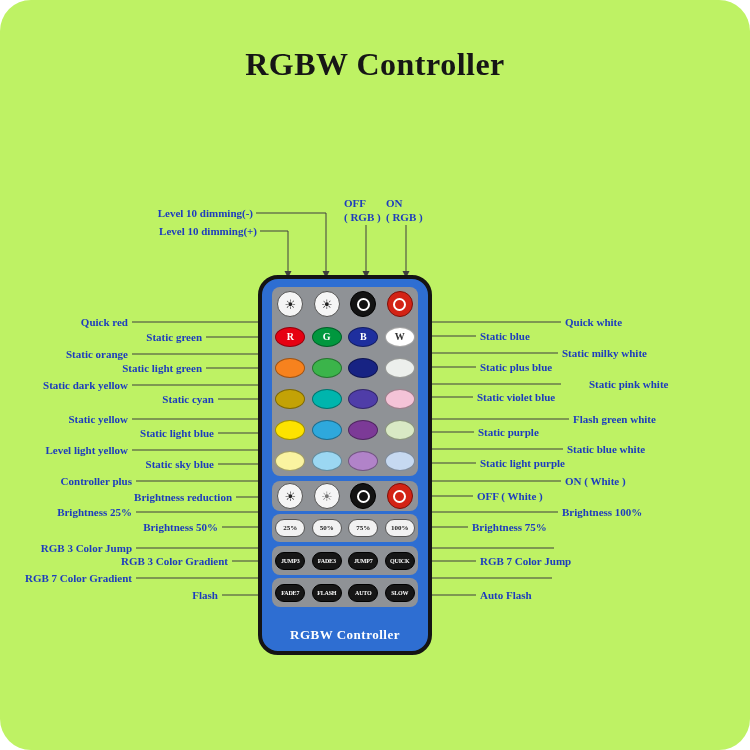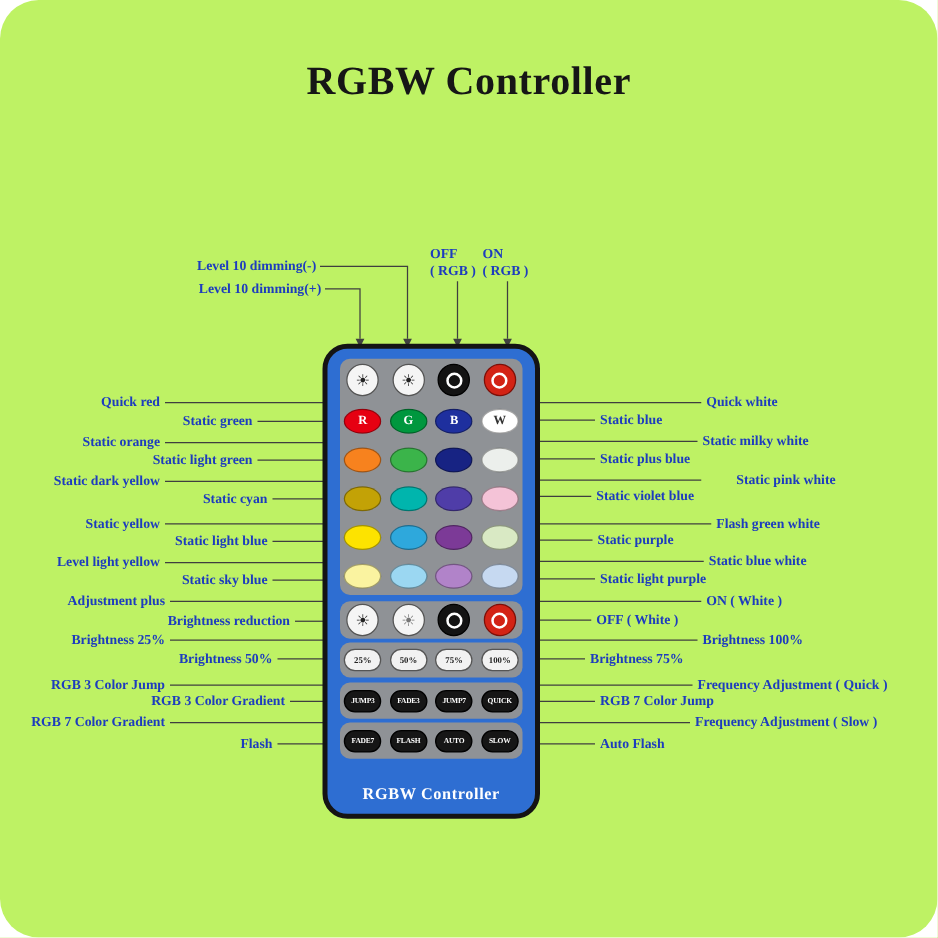--- a/index.html
+++ b/index.html
@@ -113,21 +113,21 @@
   <span class="lbl" style="right:622px;top:315px">Quick red</span>
   <span class="lbl" style="right:548px;top:330px">Static green</span>
   <span class="lbl" style="right:622px;top:347px">Static orange</span>
   <span class="lbl" style="right:548px;top:361px">Static light green</span>
   <span class="lbl" style="right:622px;top:378px">Static dark yellow</span>
   <span class="lbl" style="right:536px;top:392px">Static cyan</span>
   <span class="lbl" style="right:622px;top:412px">Static yellow</span>
   <span class="lbl" style="right:536px;top:426px">Static light blue</span>
   <span class="lbl" style="right:622px;top:443px">Level light yellow</span>
   <span class="lbl" style="right:536px;top:457px">Static sky blue</span>
-  <span class="lbl" style="right:618px;top:474px">Adjustment plus</span>
+  <span class="lbl" style="right:618px;top:474px">Controller plus</span>
   <span class="lbl" style="right:518px;top:490px">Brightness reduction</span>
   <span class="lbl" style="right:618px;top:505px">Brightness 25%</span>
   <span class="lbl" style="right:532px;top:520px">Brightness 50%</span>
   <span class="lbl" style="right:618px;top:541px">RGB 3 Color Jump</span>
   <span class="lbl" style="right:522px;top:554px">RGB 3 Color Gradient</span>
   <span class="lbl" style="right:618px;top:571px">RGB 7 Color Gradient</span>
   <span class="lbl" style="right:532px;top:588px">Flash</span>
 
   <span class="lbl" style="left:565px;top:315px">Quick white</span>
   <span class="lbl" style="left:480px;top:329px">Static blue</span>
@@ -136,23 +136,21 @@
   <span class="lbl" style="left:589px;top:377px">Static pink white</span>
   <span class="lbl" style="left:477px;top:390px">Static violet blue</span>
   <span class="lbl" style="left:573px;top:412px">Flash green white</span>
   <span class="lbl" style="left:478px;top:425px">Static purple</span>
   <span class="lbl" style="left:567px;top:442px">Static blue white</span>
   <span class="lbl" style="left:480px;top:456px">Static light purple</span>
   <span class="lbl" style="left:565px;top:474px">ON ( White )</span>
   <span class="lbl" style="left:477px;top:489px">OFF ( White )</span>
   <span class="lbl" style="left:562px;top:505px">Brightness 100%</span>
   <span class="lbl" style="left:472px;top:520px">Brightness 75%</span>
-  <span class="lbl" style="left:558px;top:541px">Frequency Adjustment ( Quick )</span>
   <span class="lbl" style="left:480px;top:554px">RGB 7 Color Jump</span>
-  <span class="lbl" style="left:556px;top:571px">Frequency Adjustment ( Slow )</span>
   <span class="lbl" style="left:480px;top:588px">Auto Flash</span>
 
   <div class="remote">
 
     <div class="panel main-panel">
       <div class="round-row">
         <span class="rbtn white">
             <span class="dimicon">☀</span>
           </span>
         <span class="rbtn white">

